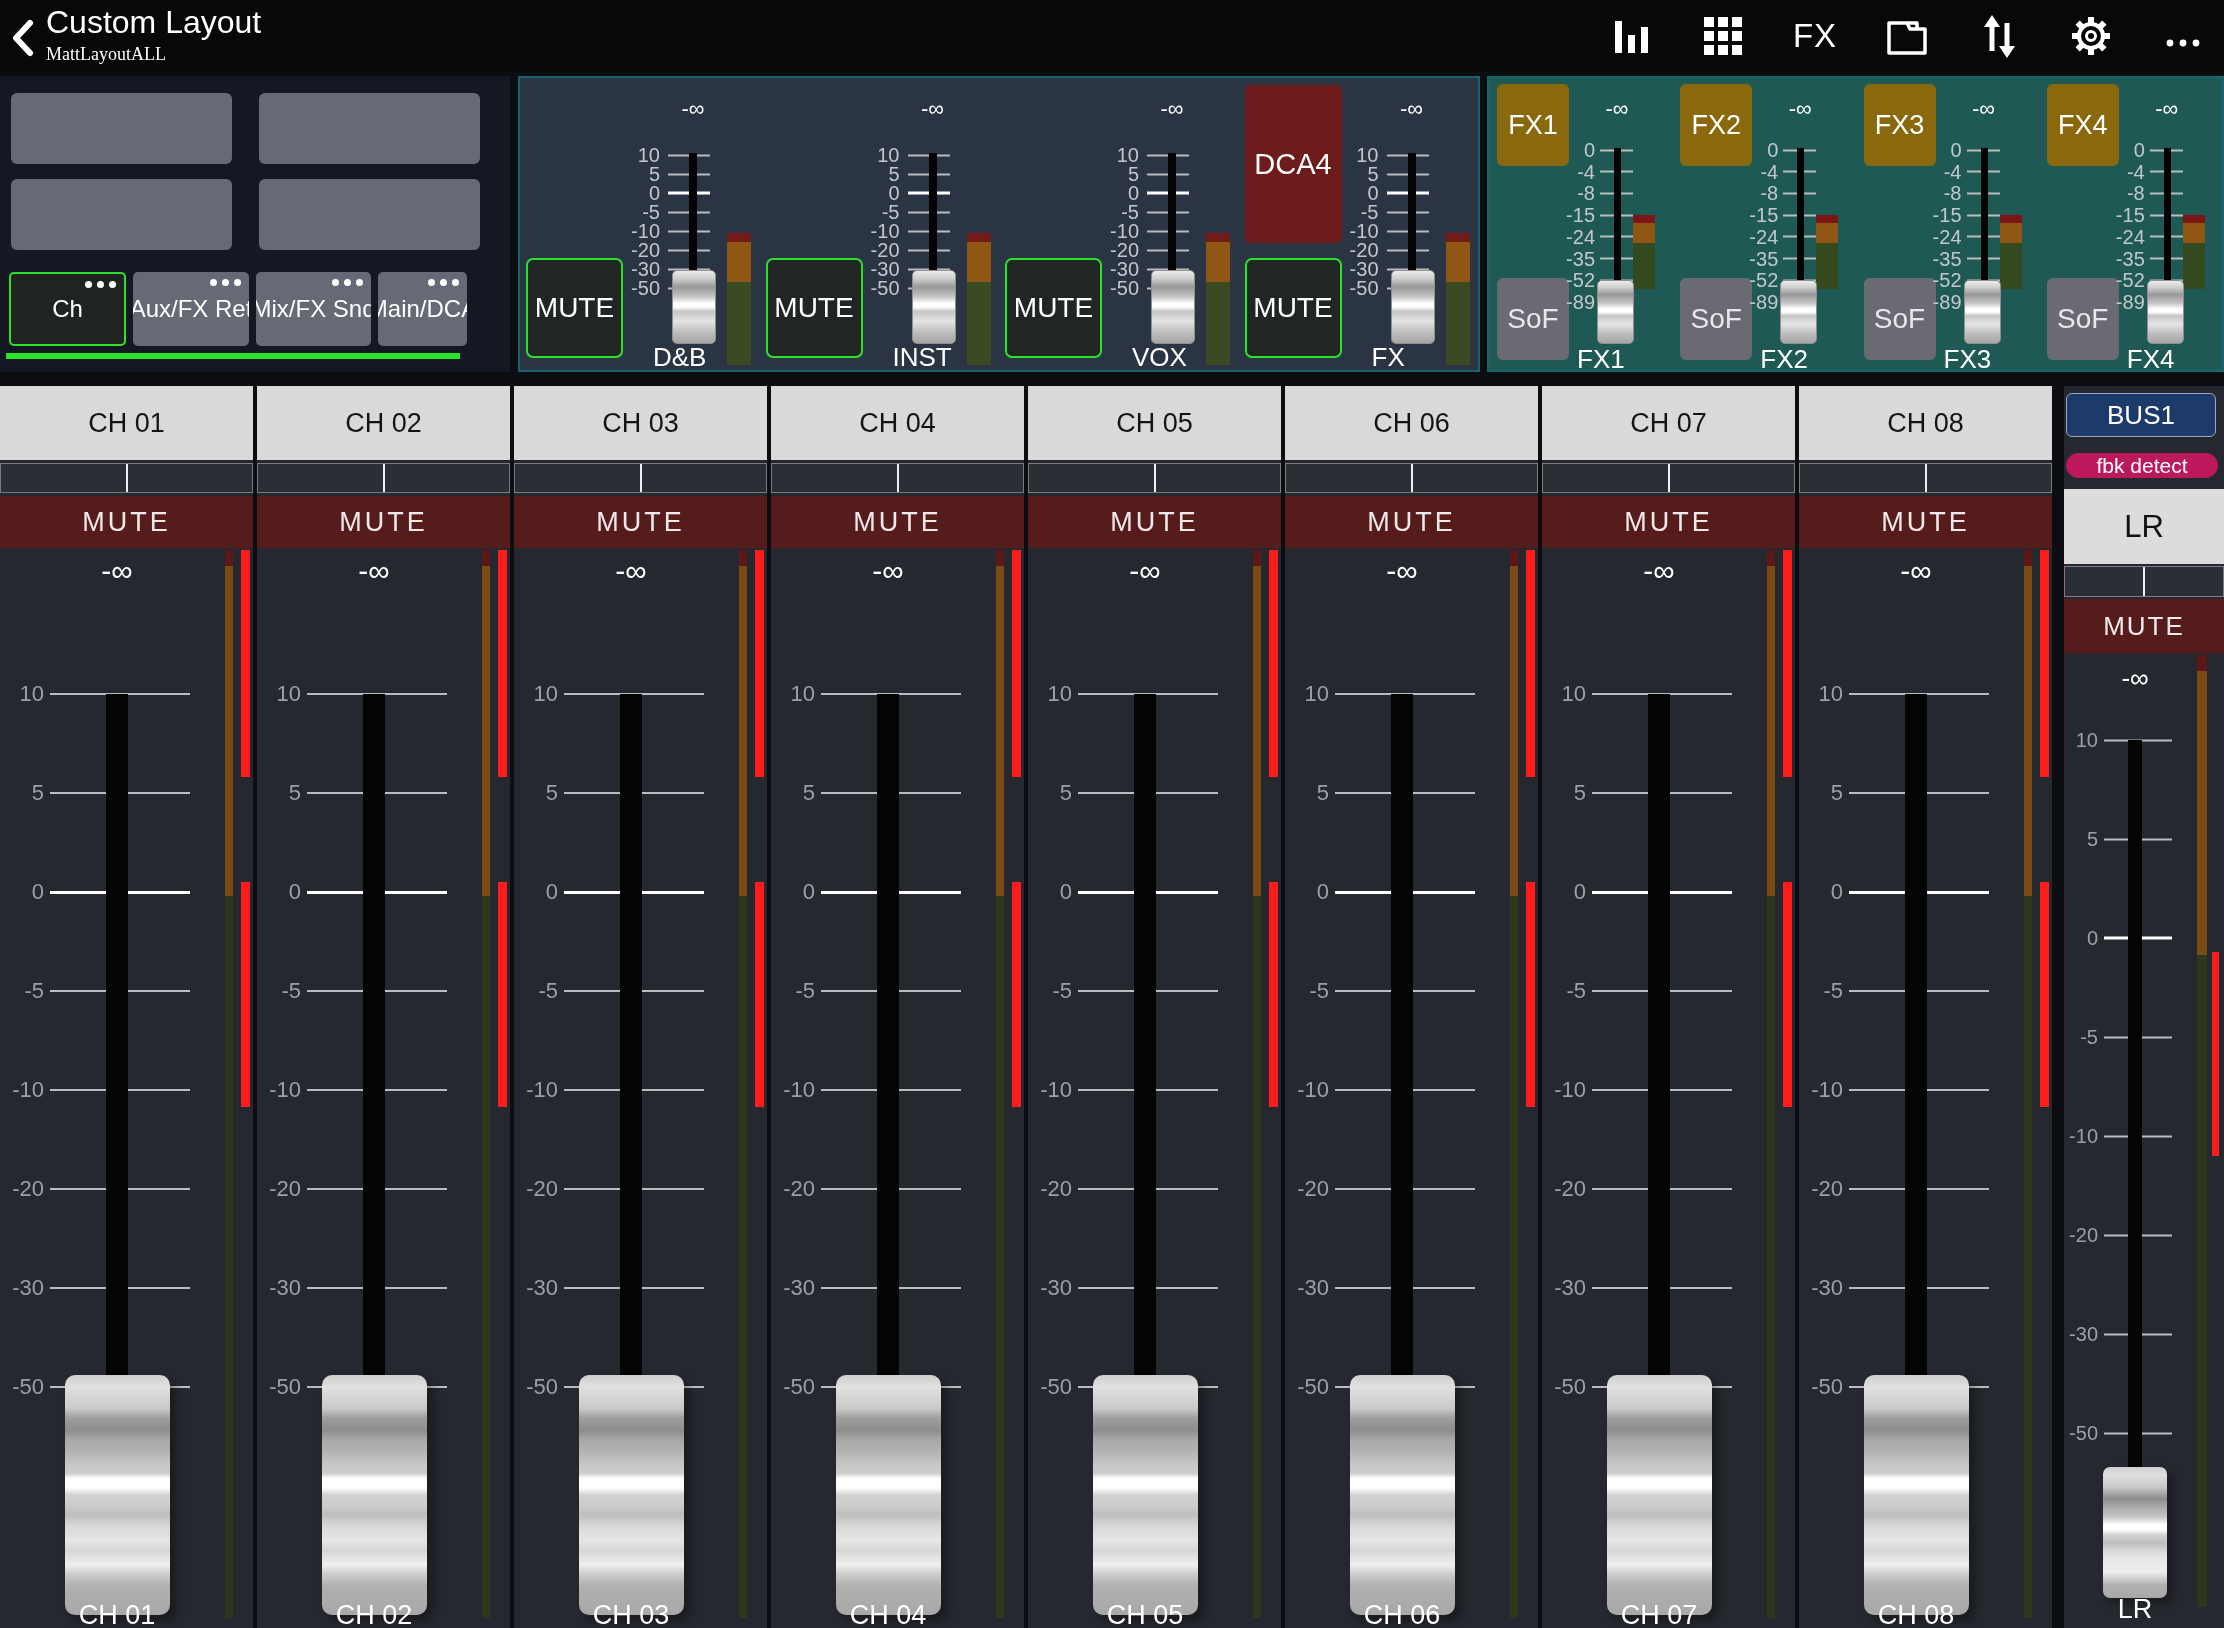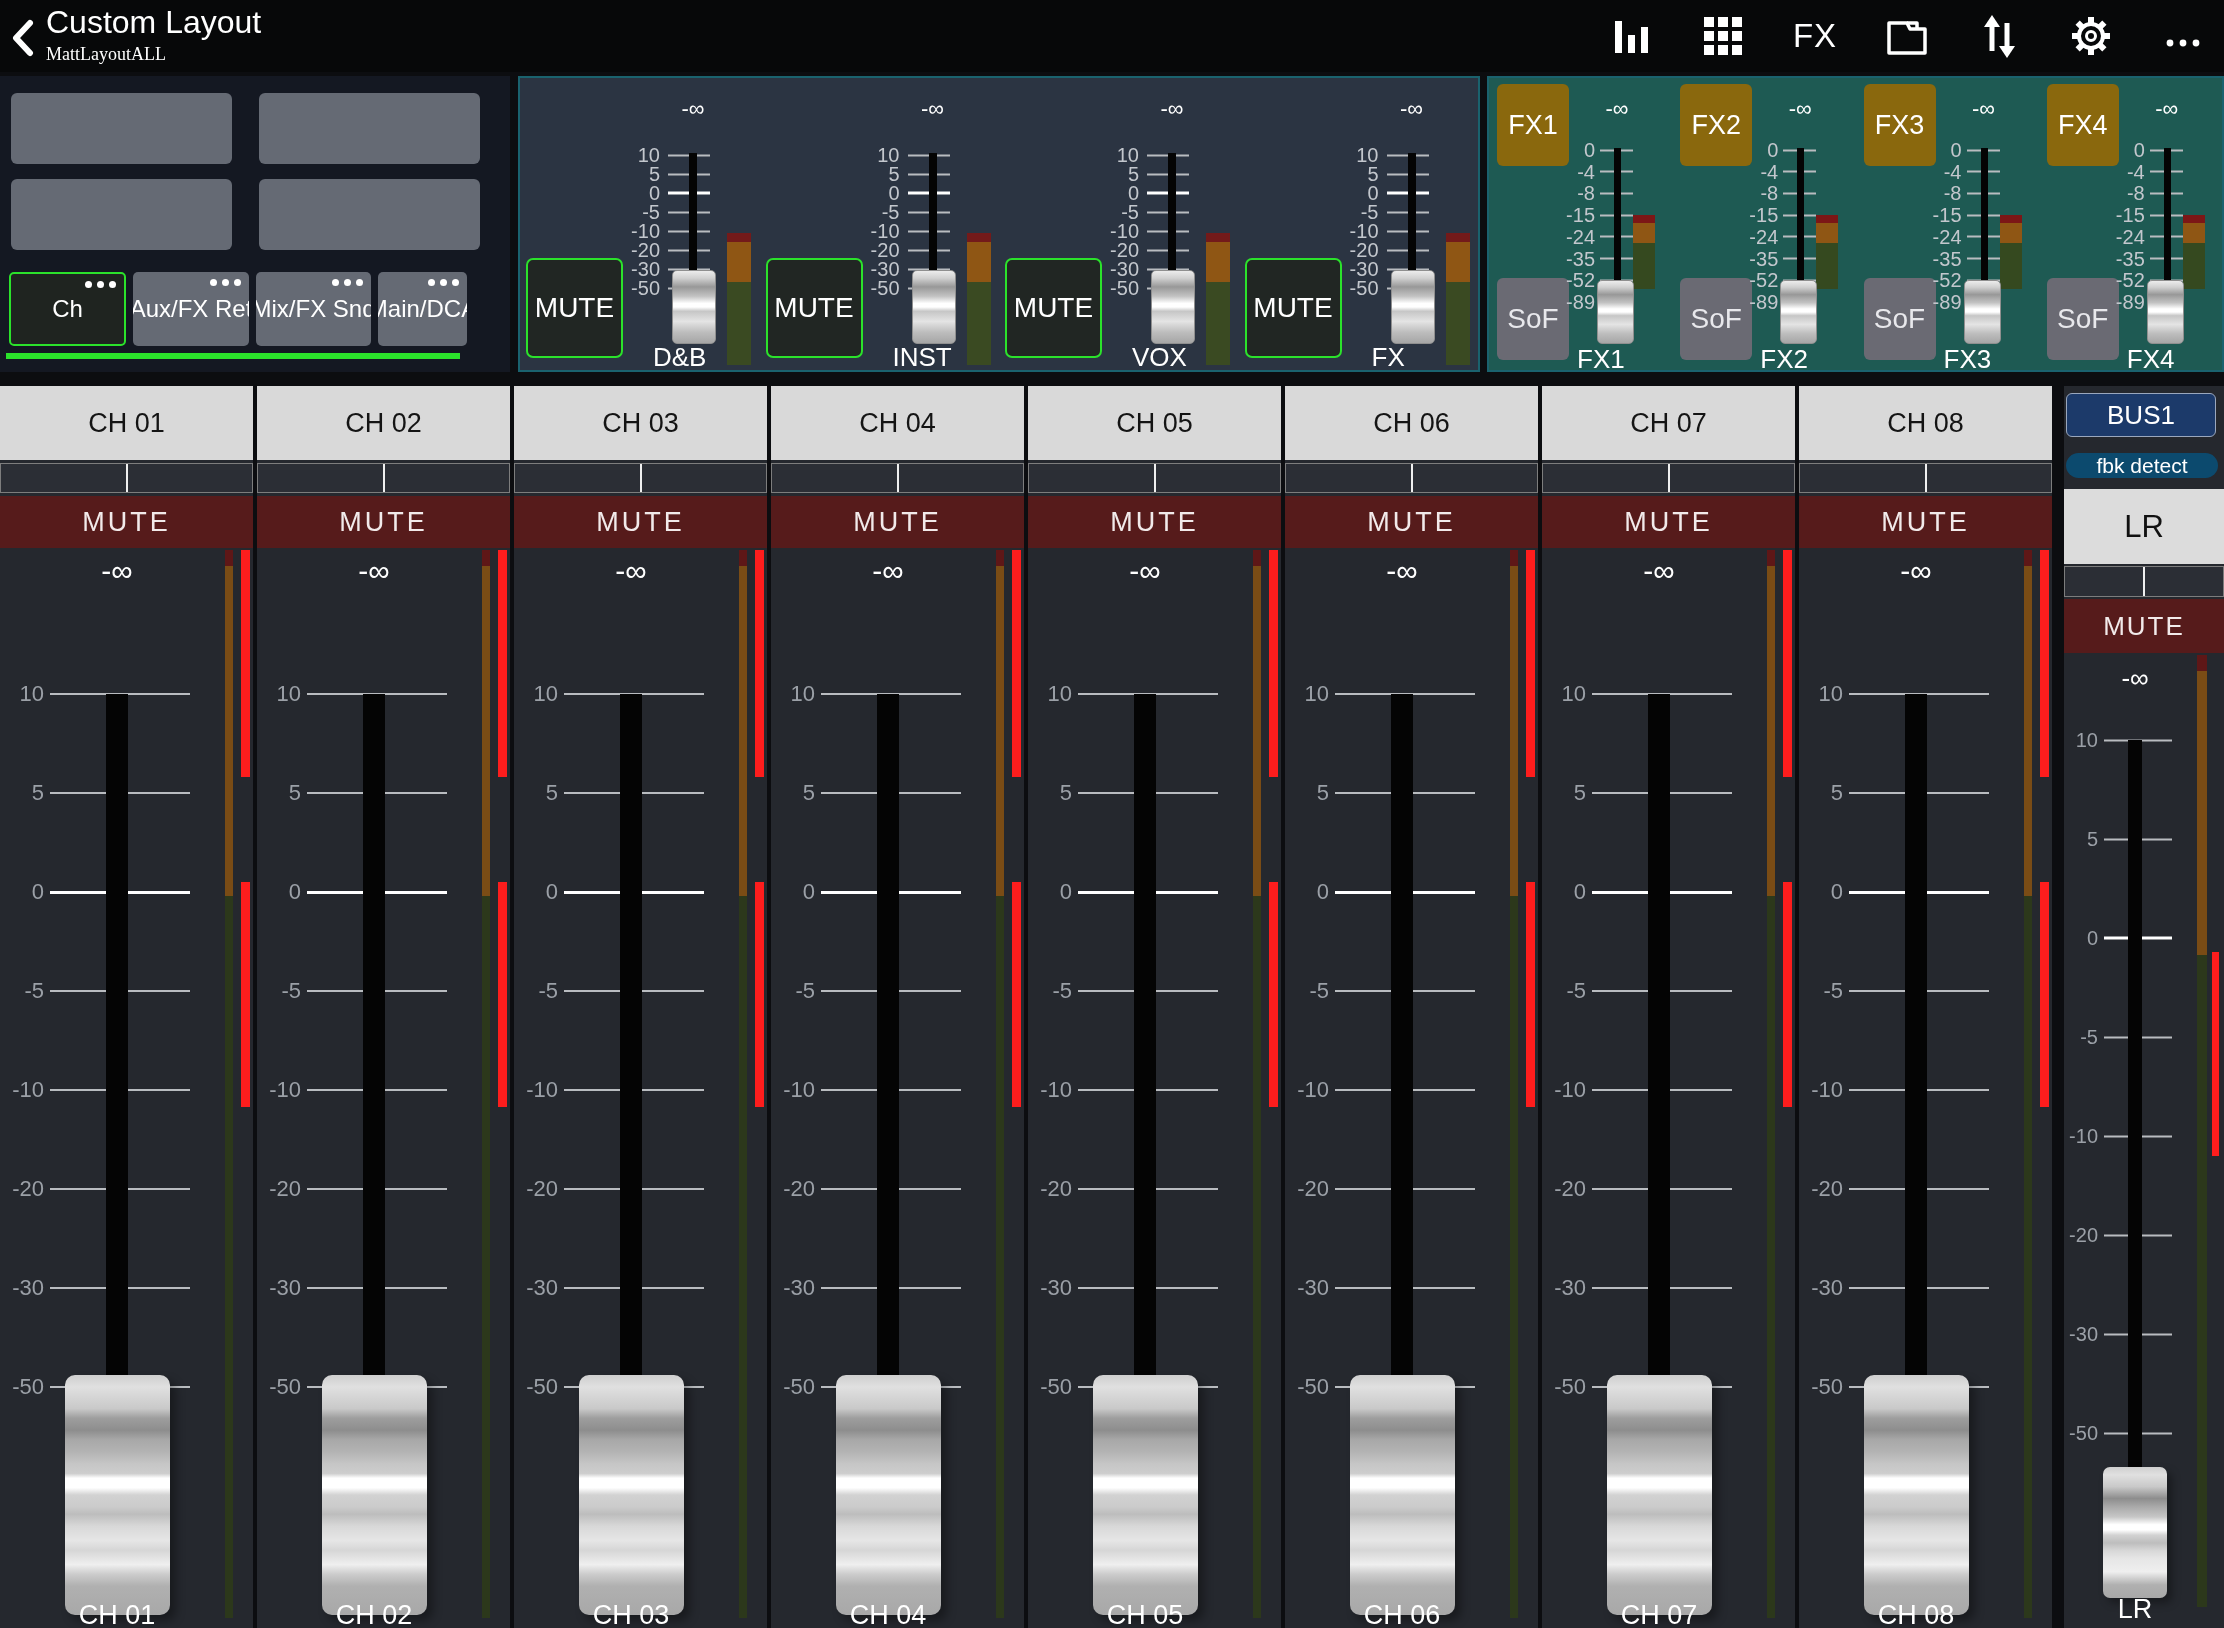--- a/index.html
+++ b/index.html
@@ -100,21 +100,21 @@
   .mA-red{left:225px;top:2px;width:8px;height:16px;background:#5e1717;}
   .mA-brown{left:225px;top:18px;width:8px;height:330px;background:#7a4c15;}
   .mA-green{left:225px;top:348px;width:8px;height:722px;background:#2c381b;}
   .mB-1{left:241px;top:2px;width:9px;height:227px;background:#fd1d1d;}
   .mB-2{left:241px;top:334px;width:9px;height:225px;background:#fd1d1d;}
 
   
   .master{position:absolute;left:2064px;top:386px;width:160px;height:1242px;background:#25282e;}
   .bus-btn{position:absolute;left:2px;top:7px;width:150px;height:44px;background:#1c3a6a;border:1px solid #9aa7bd;
            border-radius:6px;box-sizing:border-box;display:flex;align-items:center;justify-content:center;font-size:26px;}
-  .fbk-btn{position:absolute;left:2px;top:67px;width:152px;height:25px;background:#0c4a6e;border-radius:13px;
+  .fbk-btn{position:absolute;left:2px;top:67px;width:152px;height:25px;background:#be185d;border-radius:13px;
            display:flex;align-items:center;justify-content:center;font-size:21px;}
   .master-lr{position:absolute;left:0;top:103px;width:100%;height:75px;background:#dcdcdc;color:#111;
              font-size:31px;display:flex;align-items:center;justify-content:center;}
   .master-pan{position:absolute;left:0;top:180px;width:100%;height:31px;background:#2b2e35;border:1px solid #7d7d7d;box-sizing:border-box;}
   .master-pan .pan-tick{left:calc(50% - 1px);}
   .master-mute{position:absolute;left:0;top:213px;width:100%;height:54px;background:#561b1b;color:#f2eaea;
                font-size:26px;letter-spacing:2px;display:flex;align-items:center;justify-content:center;}
   .master-body{position:absolute;left:0;top:267px;width:100%;height:975px;overflow:hidden;}
   .master-value{position:absolute;left:27px;top:10px;width:88px;text-align:center;font-size:26px;}
   .master-track{position:absolute;left:64px;top:87px;width:14px;height:780px;background:#040404;}
@@ -381,20 +381,21 @@
           </div>
         </div>
     <div class="mini-track dca-track"></div>
     <div class="mseg dca-meter-red"></div>
     <div class="mseg dca-meter-amber"></div>
     <div class="mseg dca-meter-green"></div>
     <div class="mini-cap dca-cap"></div>
     <div class="mini-name dca-name">VOX</div>
   </div>
       <div class="mini-strip">
+    <div class="dca-btn">DCA4</div>
     <div class="dca-mute">MUTE</div>
     <div class="mini-value">-∞</div>
     <div class="mini-scale dca-scale">
           <div class="scale-mark" style="top: 77px;">
             <span class="scale-label">10</span>
             <span class="scale-tick"></span>
           </div>
           <div class="scale-mark" style="top: 96px;">
             <span class="scale-label">5</span>
             <span class="scale-tick"></span>

